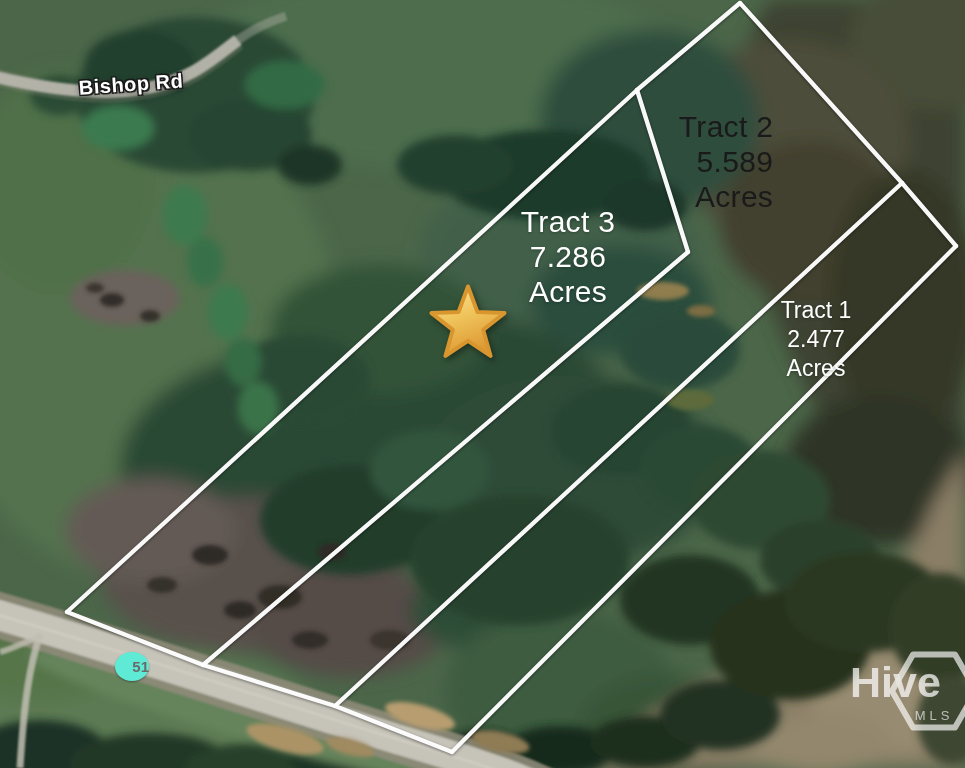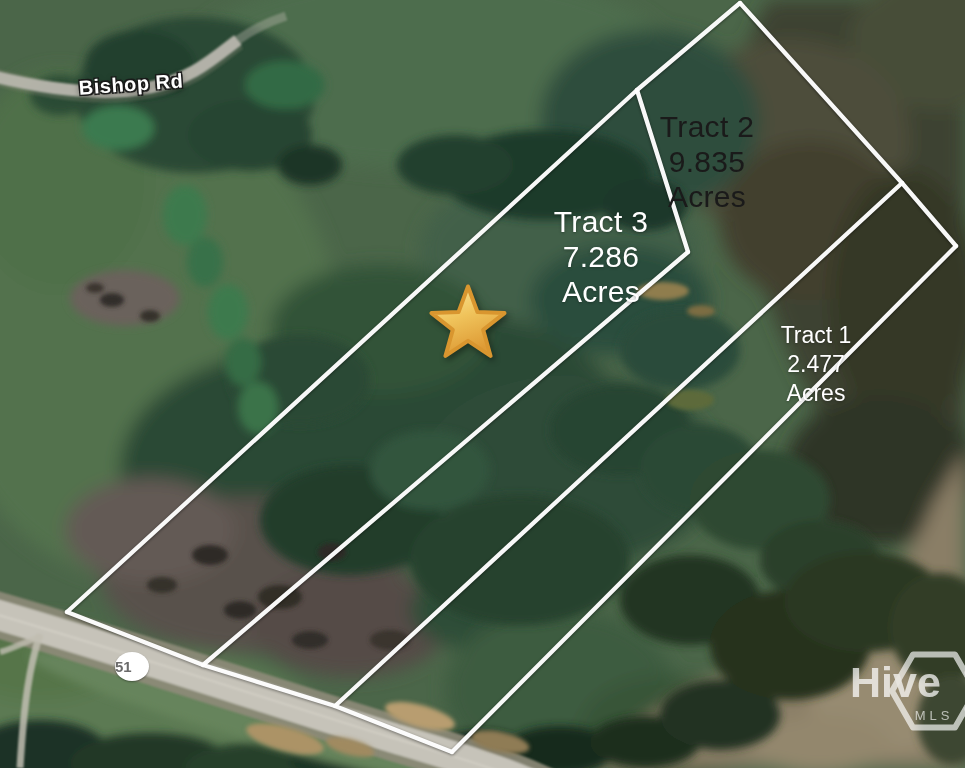--- a/index.html
+++ b/index.html
@@ -4,36 +4,36 @@
 <style>
   html,body{margin:0;padding:0;background:#222;}
   .stage{position:relative;width:965px;height:768px;overflow:hidden;background:#4b6649;
          font-family:"Liberation Sans",sans-serif;}
   .stage svg.photo, .stage svg.lines{position:absolute;left:0;top:0;}
   svg.lines{filter:drop-shadow(0 1px 1.5px rgba(0,0,0,.45));}
   svg.lines path{stroke:#ffffff;stroke-width:4.3;fill:none;stroke-linecap:round;stroke-linejoin:round;opacity:.97;}
 
   .t-label{position:absolute;transform:translateX(-50%);text-align:center;white-space:nowrap;}
   .t-big{font-size:30px;line-height:35px;letter-spacing:.3px;}
-  .t-small{font-size:23px;line-height:29px;margin-top:25px;}
+  .t-small{font-size:23px;line-height:29px;}
   .t-dark{color:#1a1a1a;}
   .t-light{color:#ffffff;text-shadow:0 1px 3px rgba(0,0,0,.30);}
-  #tract2{left:707px;top:109px;}
-  #tract3{left:568px;top:204px;margin-left:33px;}
+  #tract2{left:726px;top:109px;text-align:right;}
+  #tract3{left:568px;top:204px;}
   #tract1{left:816px;top:296px;}
 
   .bishop{position:absolute;left:131px;top:73px;transform:translateX(-50%) rotate(-4deg);
           font-weight:700;font-size:20px;line-height:22px;color:#fff;letter-spacing:.5px;
           text-shadow:-1.5px -1.5px 0 rgba(25,25,25,.95), 1.5px -1.5px 0 rgba(25,25,25,.95),
                       -1.5px 1.5px 0 rgba(25,25,25,.95), 1.5px 1.5px 0 rgba(25,25,25,.95),
                       0 2px 6px rgba(0,0,0,.65);}
 
   .badge{position:absolute;left:115px;top:652px;width:34px;height:29px;border-radius:17px/14.5px;
-         background:#ffffff;box-shadow:0 1px 2px rgba(0,0,0,.35);
-         display:flex;align-items:center;justify-content:flex-start;
+         background:#5eead4;box-shadow:0 1px 2px rgba(0,0,0,.35);
+         display:flex;align-items:center;justify-content:flex-end;
          color:#6b6b6b;font-weight:700;font-size:15px;}
 
   .star{position:absolute;left:428px;top:282px;width:80px;height:81px;
         filter:drop-shadow(2px 3px 3px rgba(0,0,0,.40));}
 
   .watermark{position:absolute;left:815px;top:630px;width:150px;height:115px;opacity:.78;margin-left:28px;}
   .watermark .hex{position:absolute;left:28px;top:6px;}
   .watermark .brand{position:absolute;left:7px;top:40px;font-size:43px;line-height:52px;
                     font-weight:700;color:rgba(255,255,255,.92);margin-top:-14px;}
   .watermark .sub{position:absolute;left:91px;top:78px;transform:translateX(-50%);
@@ -187,21 +187,21 @@
     <path d="M67,612 L203,665 L335,706 L452,752"></path>
     <path d="M637,90 L740,3"></path>
     <path d="M740,3 L902,183"></path>
     <path d="M902,183 L335,706"></path>
     <path d="M902,183 L956,246"></path>
     <path d="M956,246 L452,752"></path>
   </svg>
 
   <div class="t-label t-big t-dark" id="tract2">
     <div>Tract 2</div>
-    <div>9.835</div>
+    <div>5.589</div>
     <div>Acres</div>
   </div>
   <div class="t-label t-big t-light" id="tract3">
     <div>Tract 3</div>
     <div>7.286</div>
     <div>Acres</div>
   </div>
   <div class="t-label t-small t-light" id="tract1">
     <div>Tract 1</div>
     <div>2.477</div>

